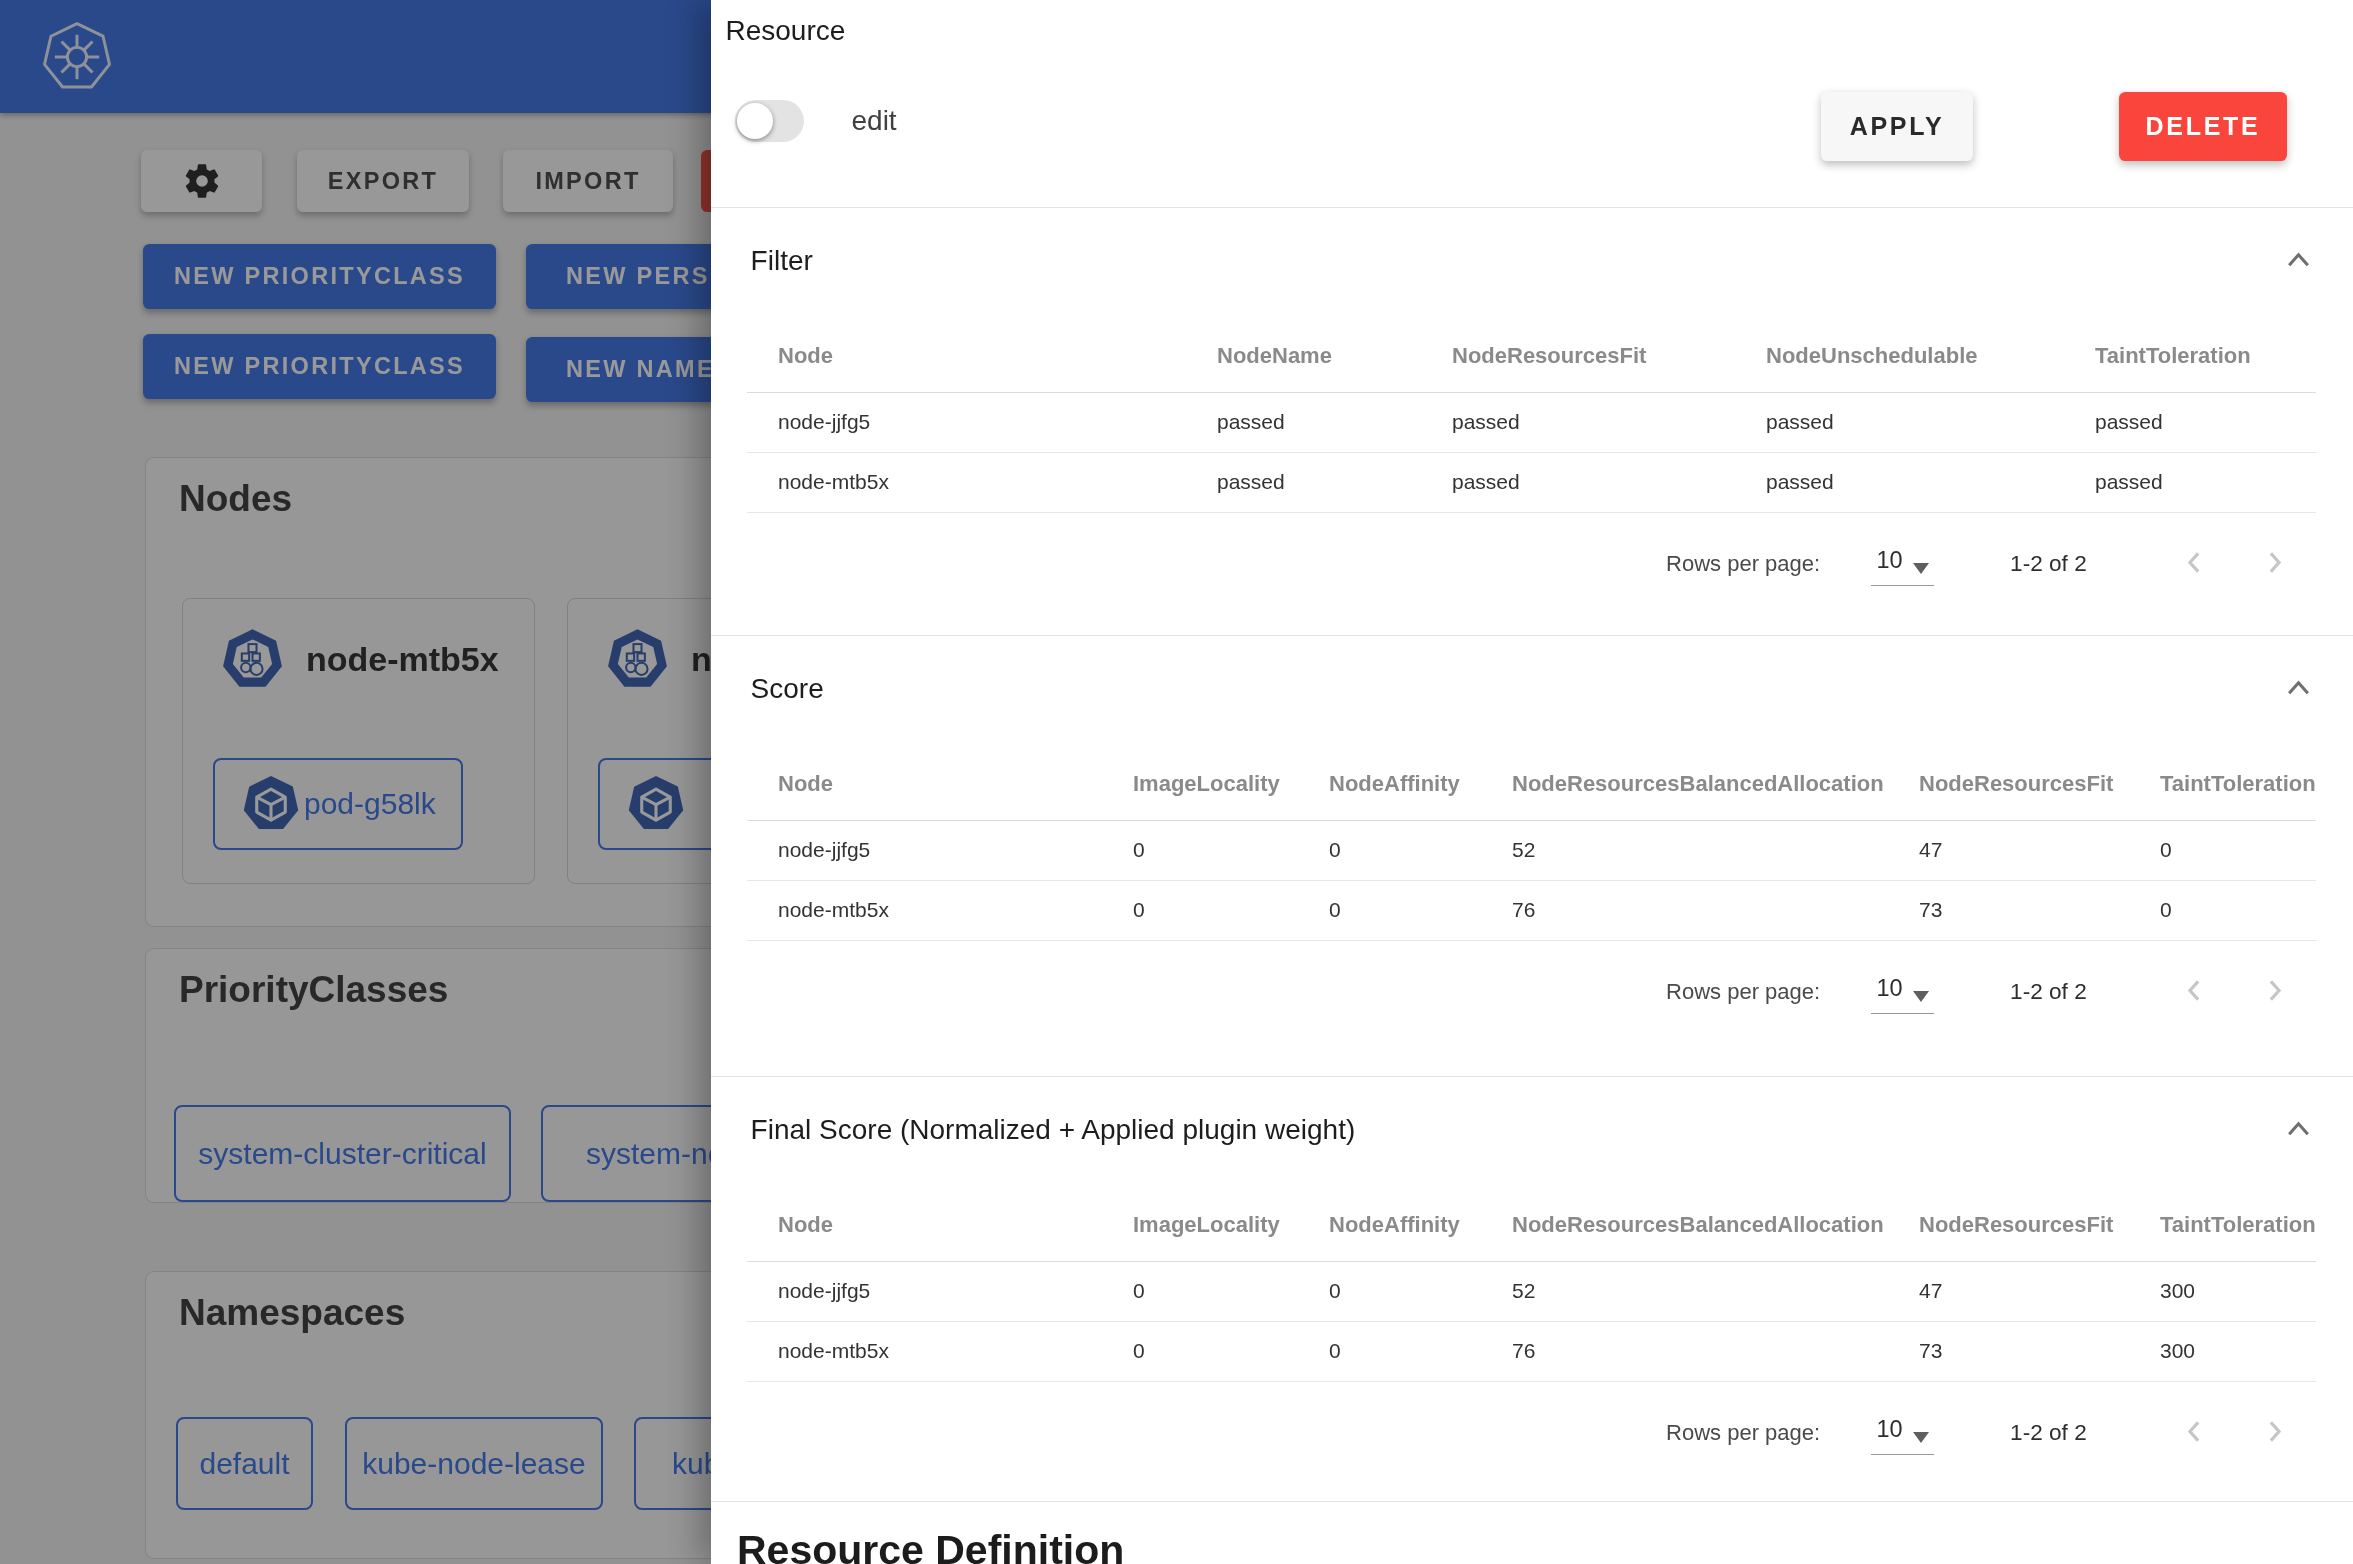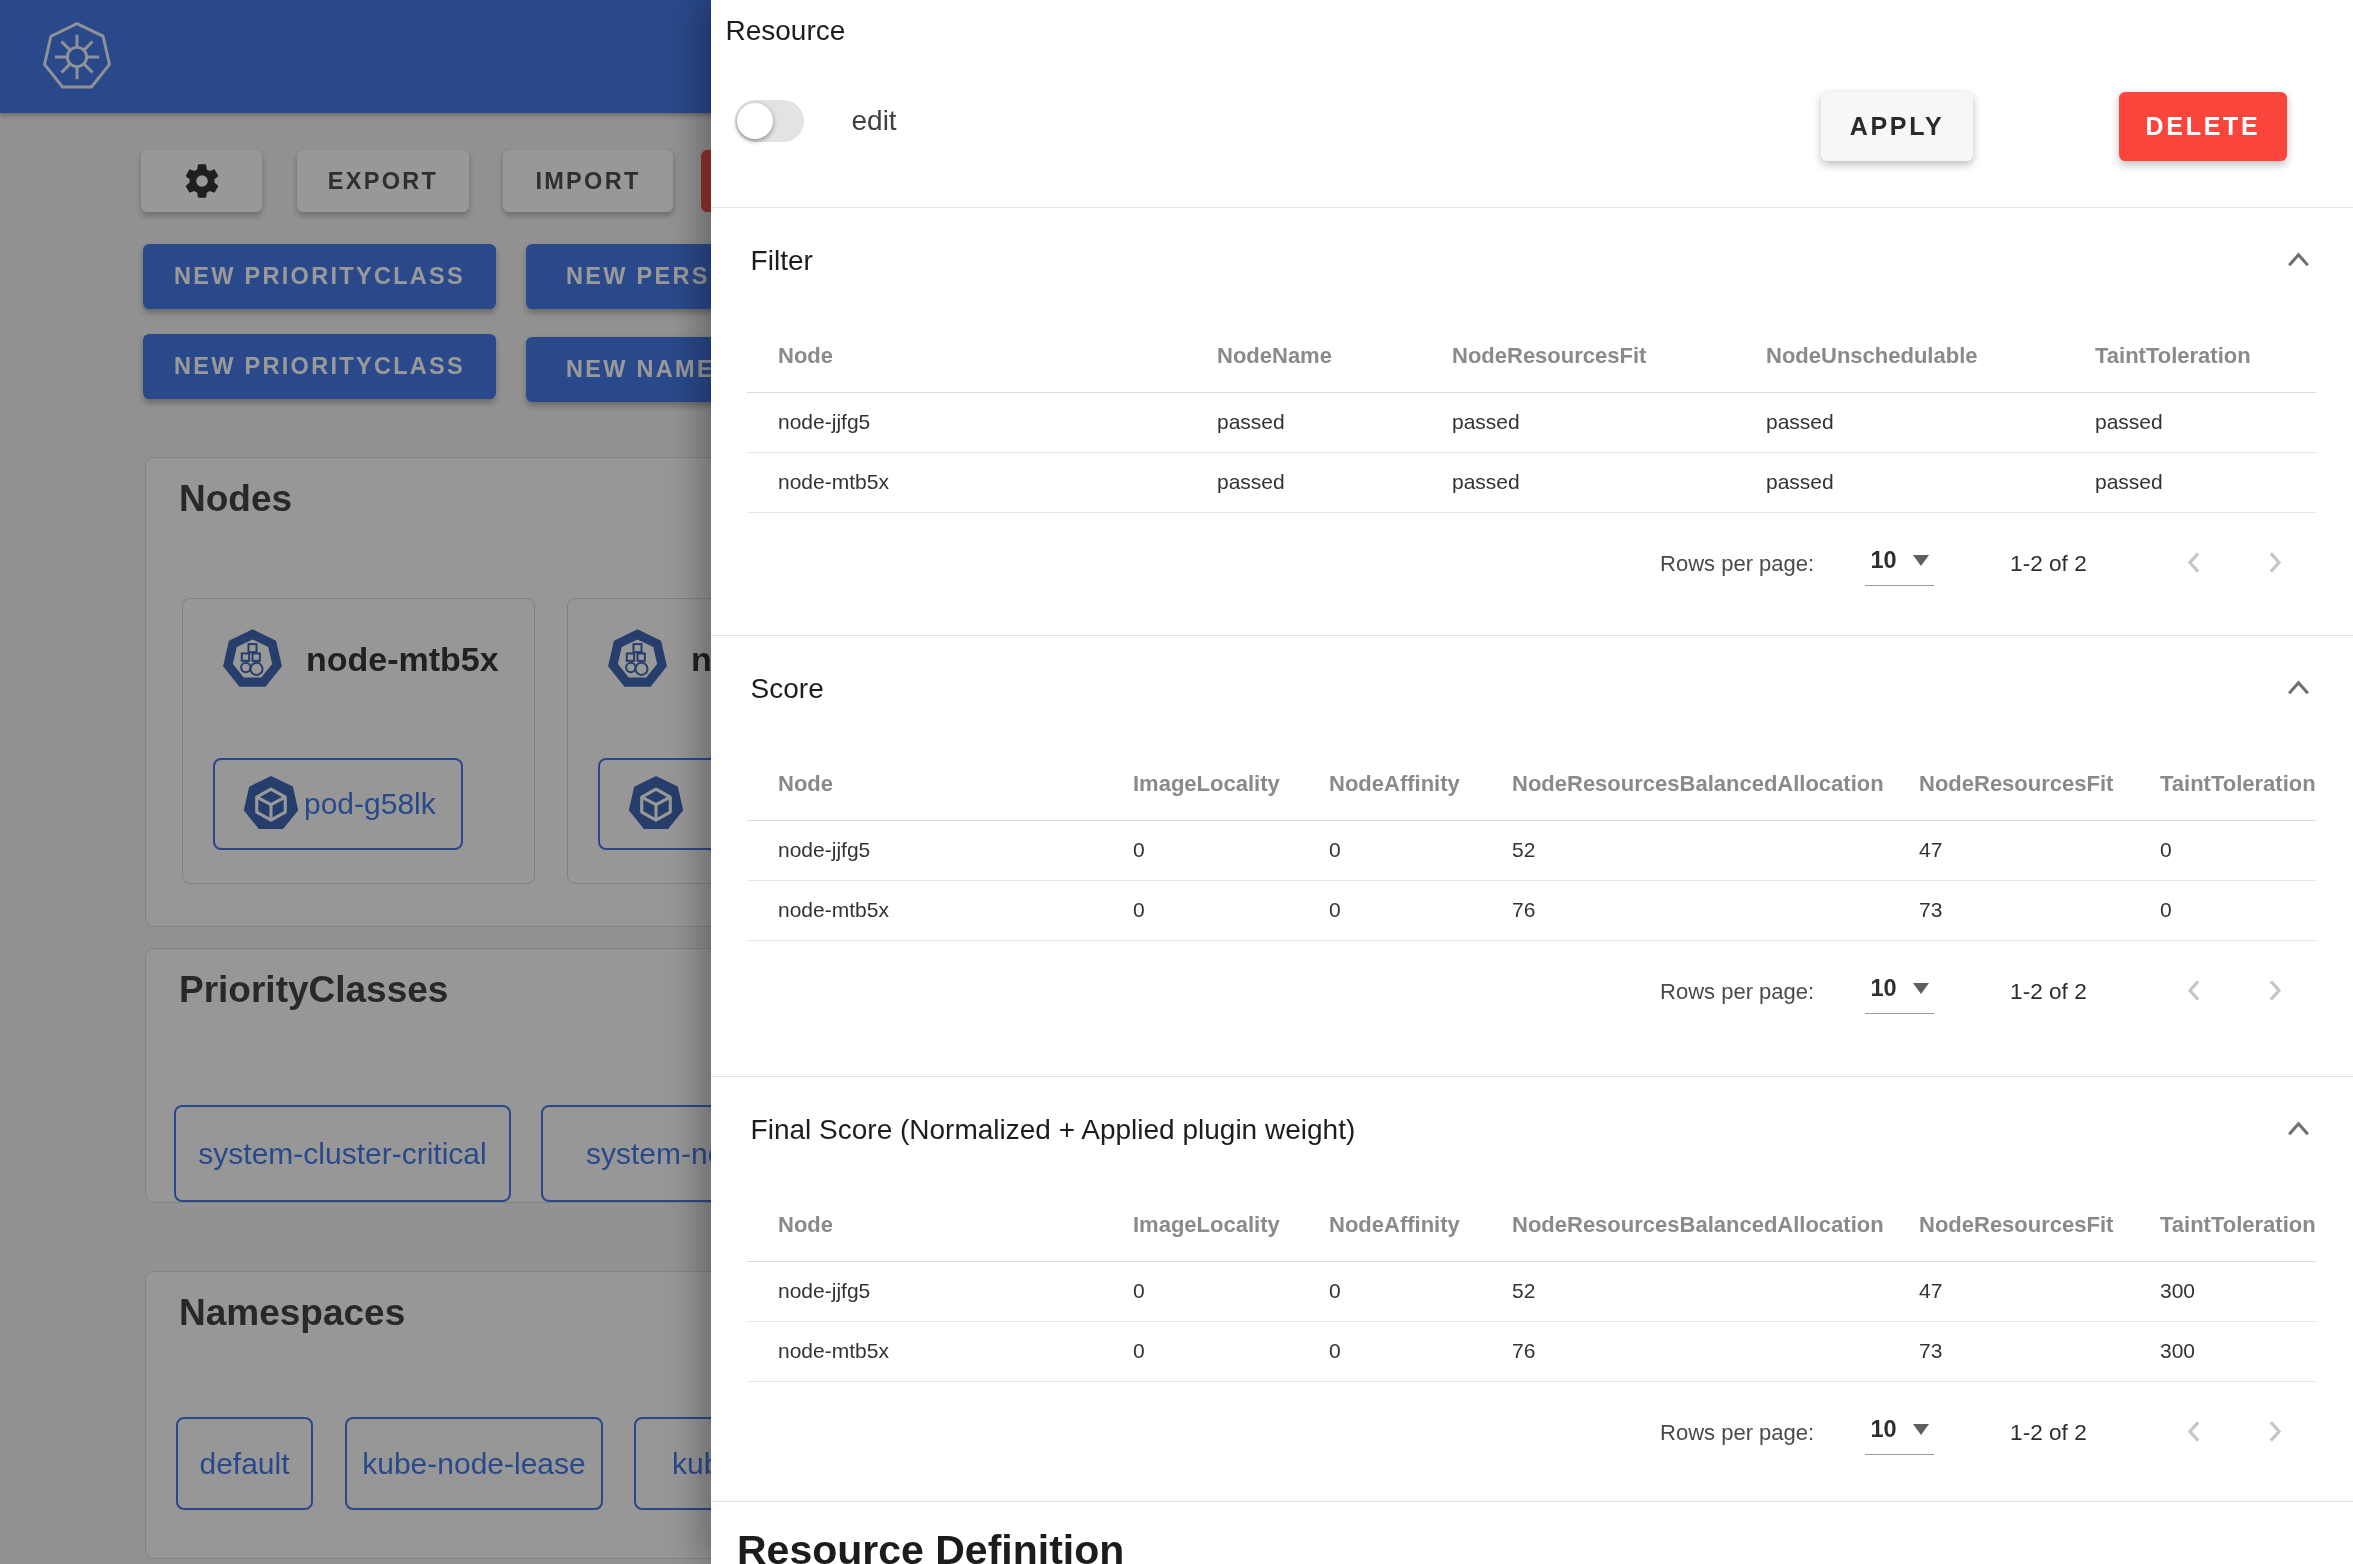--- a/index.html
+++ b/index.html
@@ -86,22 +86,22 @@
 
   table.vtable { width:1569px; table-layout:fixed; border-collapse:collapse; margin-top:40px; }
   .vtable th { height:71px; text-align:left; font-size:22px; font-weight:700; color:#8a8a8a;
     border-bottom:1.8px solid #dcdcdc; vertical-align:middle; }
   .vtable td { height:60px; font-size:21px; color:#333; border-bottom:1.8px solid #e6e6e6; vertical-align:middle; }
   .vtable th:first-child, .vtable td:first-child { padding-left:31px; }
 
   .pagination { display:flex; align-items:center; justify-content:flex-end; height:78px; margin-top:12.7px;
     padding-right:16.3px; }
   .rpp-label { font-size:22px; color:#4a4a4a; margin-right:51px; }
-  .rpp-select { display:flex; align-items:center; gap:16px; border-bottom:1.8px solid #9a9a9a;
-    padding:5.4px 5.4px 11px 5.4px; margin-right:76px; cursor:pointer;font-weight:bold; }
+  .rpp-select { display:flex; align-items:flex-end; gap:10px; border-bottom:1.8px solid #9a9a9a;
+    padding:5.4px 5.4px 11px 5.4px; margin-right:76px; cursor:pointer; }
   .rpp-value { font-size:23.5px; color:#2e2e2e; }
   .caret-down { width:0; height:0; border-left:8.1px solid transparent; border-right:8.1px solid transparent;
     border-top:11px solid #5f5f5f; }
   .range-label { font-size:22.6px; color:#2e2e2e; margin-right:81px; }
   .page-chev { background:none; border:none; cursor:pointer; padding:0 11px; }
   .page-chev + .page-chev { margin-left:27px; }
 
   .resdef { position:relative; height:63px; }
   .resdef h2 { position:absolute; left:26px; top:25px; font-size:41px; font-weight:700; color:#1c1c1c; white-space:nowrap; }
 </style>

